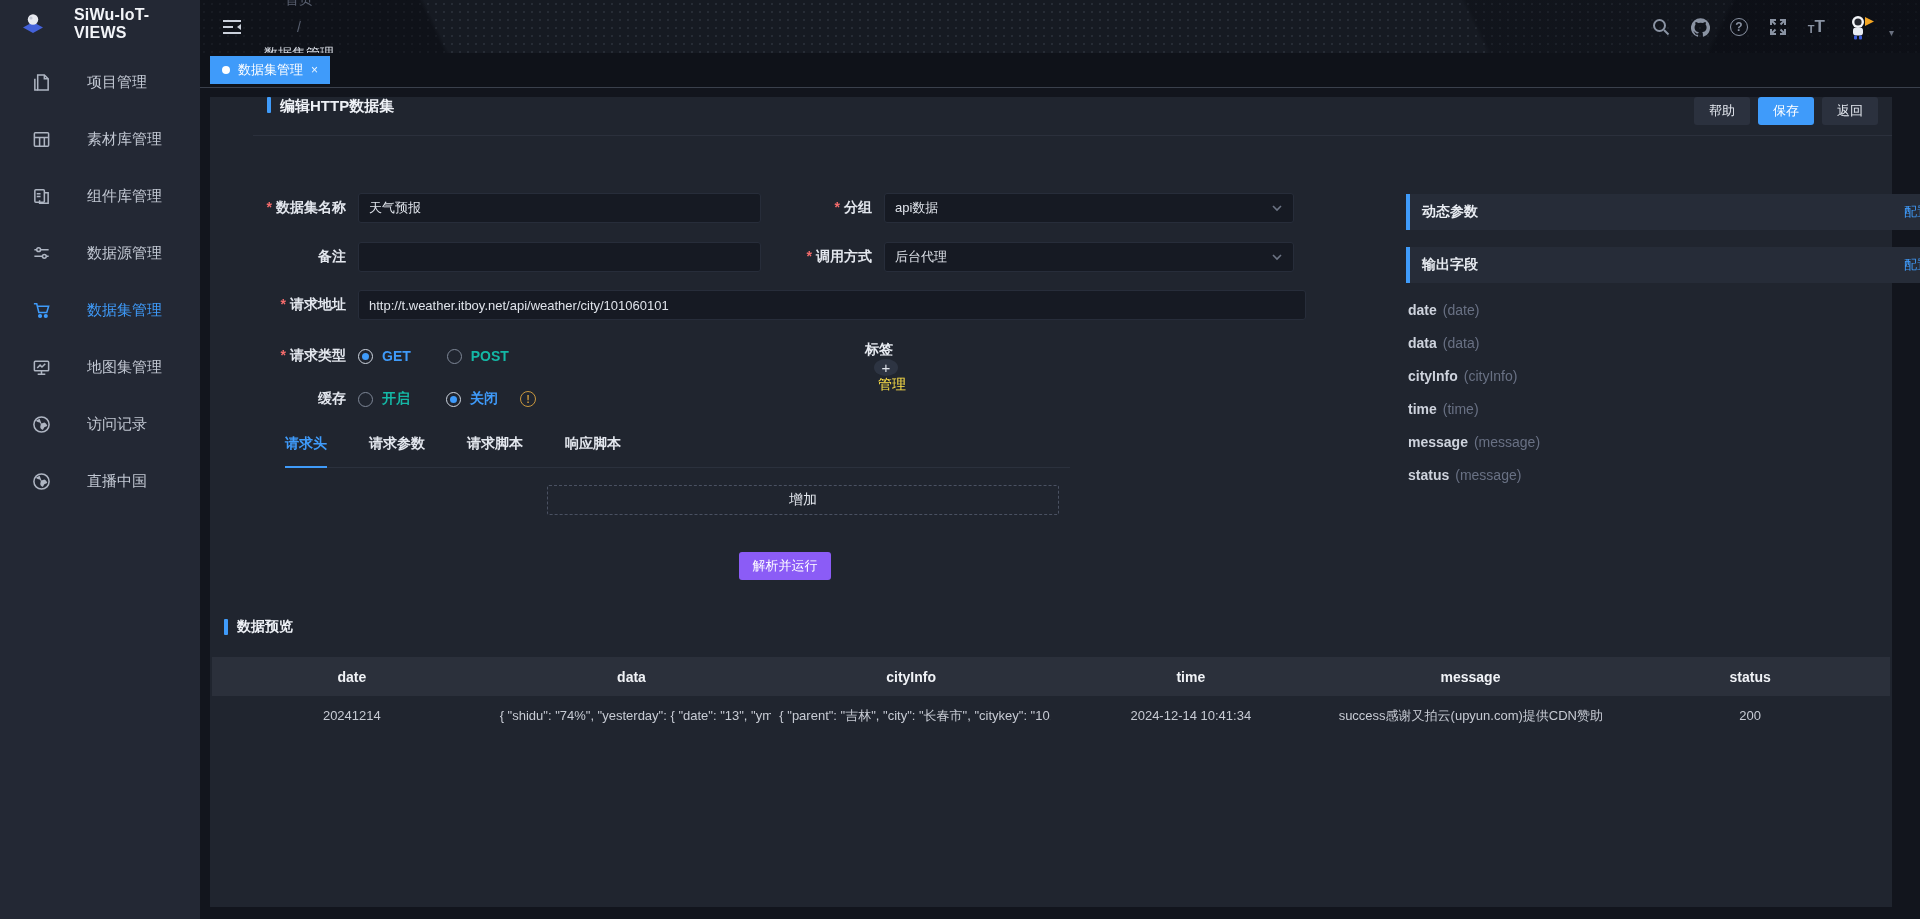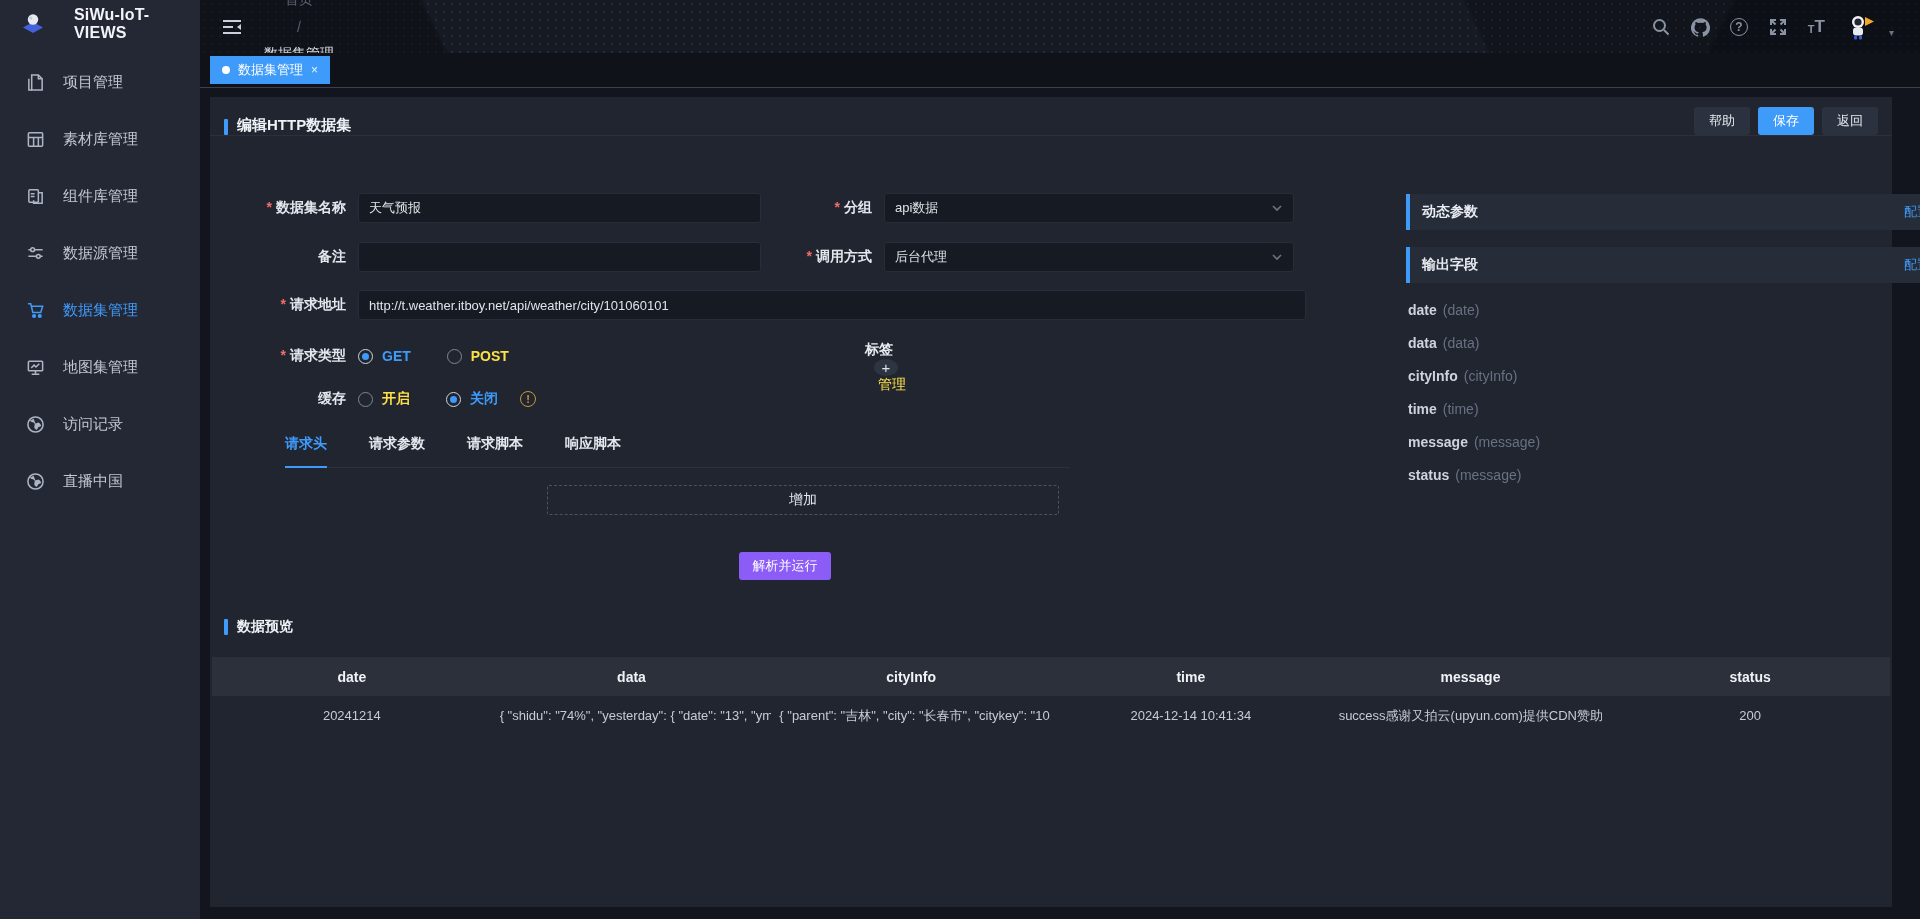--- a/index.html
+++ b/index.html
@@ -10,22 +10,22 @@
     font-family:"Liberation Sans", sans-serif;
     color:#dfe3ea;
   }
   svg { display:block; }
 
   
   .sidebar { position:absolute; left:0; top:0; width:200px; height:919px; background:#232834; }
   .logo-row { height:48px; display:flex; align-items:center; padding-left:20px; gap:12px; }
   .logo-title { font-size:16px; font-weight:bold; color:#f2f4f8; letter-spacing:.2px;margin-left:16px; }
   .menu { margin-top:6px; }
-  .menu-item { height:57px; display:flex; align-items:center; padding-left:26px; gap:18px;
-    color:#c2c8d3; font-size:15px; cursor:pointer; }
+  .menu-item { height:57px; display:flex; align-items:center; padding-left:26px; gap:36px;
+    color:#c2c8d3; font-size:15px; cursor:pointer;margin-left:6px; }
   .menu-item .mi-icon { width:19px; height:19px; color:#aeb5c2; flex:0 0 auto; }
   .menu-item.active { color:#3f9bfa; }
   .menu-item.active .mi-icon { color:#3f9bfa; }
 
   
   .topbar { position:absolute; left:200px; top:0; right:0; height:53px; background:#161a22; overflow:hidden; }
   .topbar::before { content:''; position:absolute; inset:0;
     background-image:radial-gradient(circle, rgba(150,160,180,0.13) 1.2px, transparent 1.4px);
     background-size:8px 8px; }
   .topbar::after { content:''; position:absolute; inset:0;
@@ -51,21 +51,21 @@
   
   .tabstrip { position:absolute; left:200px; top:53px; right:0; height:35px; background:#0f1219;
     border-bottom:1px solid #3a404c; display:flex; align-items:center; padding-left:10px; }
   .page-tab { height:28px; background:#3f9bfa; color:#fff; display:flex; align-items:center; gap:8px;
     padding:0 12px; font-size:13px; cursor:pointer; }
   .page-tab .tdot { width:8px; height:8px; border-radius:50%; background:#fff; display:inline-block; font-size:0; }
   .page-tab .tclose { font-size:12px; opacity:.9; cursor:pointer; }
 
   
   .panel { position:absolute; left:210px; top:97px; width:1682px; height:810px; background:#20252f; }
-  .panel-head { height:39px; border-bottom:1px solid #2b303c; display:flex; align-items:flex-end; padding:0 14px; }
+  .panel-head { height:39px; border-bottom:1px solid #2b303c; display:flex; align-items:flex-start; padding:0 14px;margin-left:43px; }
   .accent-bar { width:4px; height:16px; background:#3f9bfa; margin-right:9px; border-radius:1px; }
   .panel-title { font-size:15px; font-weight:bold; color:#eef1f6; }
   .head-actions { margin-left:auto; display:flex; gap:8px; }
   .btn { height:28px; min-width:56px; padding:0 14px; border:none; border-radius:3px;
     font-size:13px; color:#e6eaf1; background:#2b313e; cursor:pointer; font-family:inherit; }
   .btn.primary { background:#3f9bfa; color:#fff; }
 
   
   .frow { position:absolute; left:0; display:flex; align-items:center; height:30px; }
   .flabel { width:148px; text-align:right; font-size:14px; font-weight:bold; color:#e3e7ee; padding-right:12px; white-space:nowrap; }
@@ -74,21 +74,21 @@
   .tinput { width:403px; height:30px; background:#161a23; border:1px solid #272d3a; border-radius:3px;
     color:#dfe3ea; font-size:13px; padding:0 10px; outline:none; font-family:inherit; }
   .tinput.url { width:948px; }
   .fselect { width:410px; height:30px; background:#161a23; border:1px solid #272d3a; border-radius:3px;
     color:#dfe3ea; font-size:13px; padding:0 10px; display:flex; align-items:center; justify-content:space-between; cursor:pointer; }
   .chev { width:12px; height:12px; color:#6c7484; }
   .radio { width:15px; height:15px; border-radius:50%; border:1px solid #7e8797; position:relative;
     display:inline-block; background:transparent; cursor:pointer; flex:0 0 auto; }
   .radio.checked { border-color:#cfd6e0; }
   .radio.checked::after { content:''; position:absolute; inset:3px; border-radius:50%; background:#3f9bfa; }
-  .radio-lab { font-size:14px; font-weight:bold; color:#fde047; margin:0 36px 0 9px; cursor:pointer; }
+  .radio-lab { font-size:14px; font-weight:bold; color:#14b8a6; margin:0 36px 0 9px; cursor:pointer; }
   .radio-lab.on { color:#3f9bfa; }
   .warn-ic { width:16px; height:16px; border:1px solid #c8973e; color:#c8973e; border-radius:50%;
     display:flex; align-items:center; justify-content:center; font-size:11px; font-weight:bold; margin-left:-14px; }
   .tag-group { position:absolute; left:655px; top:0; height:30px; display:flex; align-items:center;flex-direction:column; }
   .tag-lab { font-size:14px; font-weight:bold; color:#e8ecf2; margin-right:14px; }
   .plus-btn { width:24px; height:24px; border-radius:50%; background:#2d3442; color:#dfe3ea;
     display:flex; align-items:center; justify-content:center; font-size:15px; cursor:pointer; }
   .manage-link { color:#fde047; font-size:14px; margin-left:12px; cursor:pointer; }
 
   .tabs-wrap { position:absolute; left:75px; top:338px; width:785px; height:33px;

